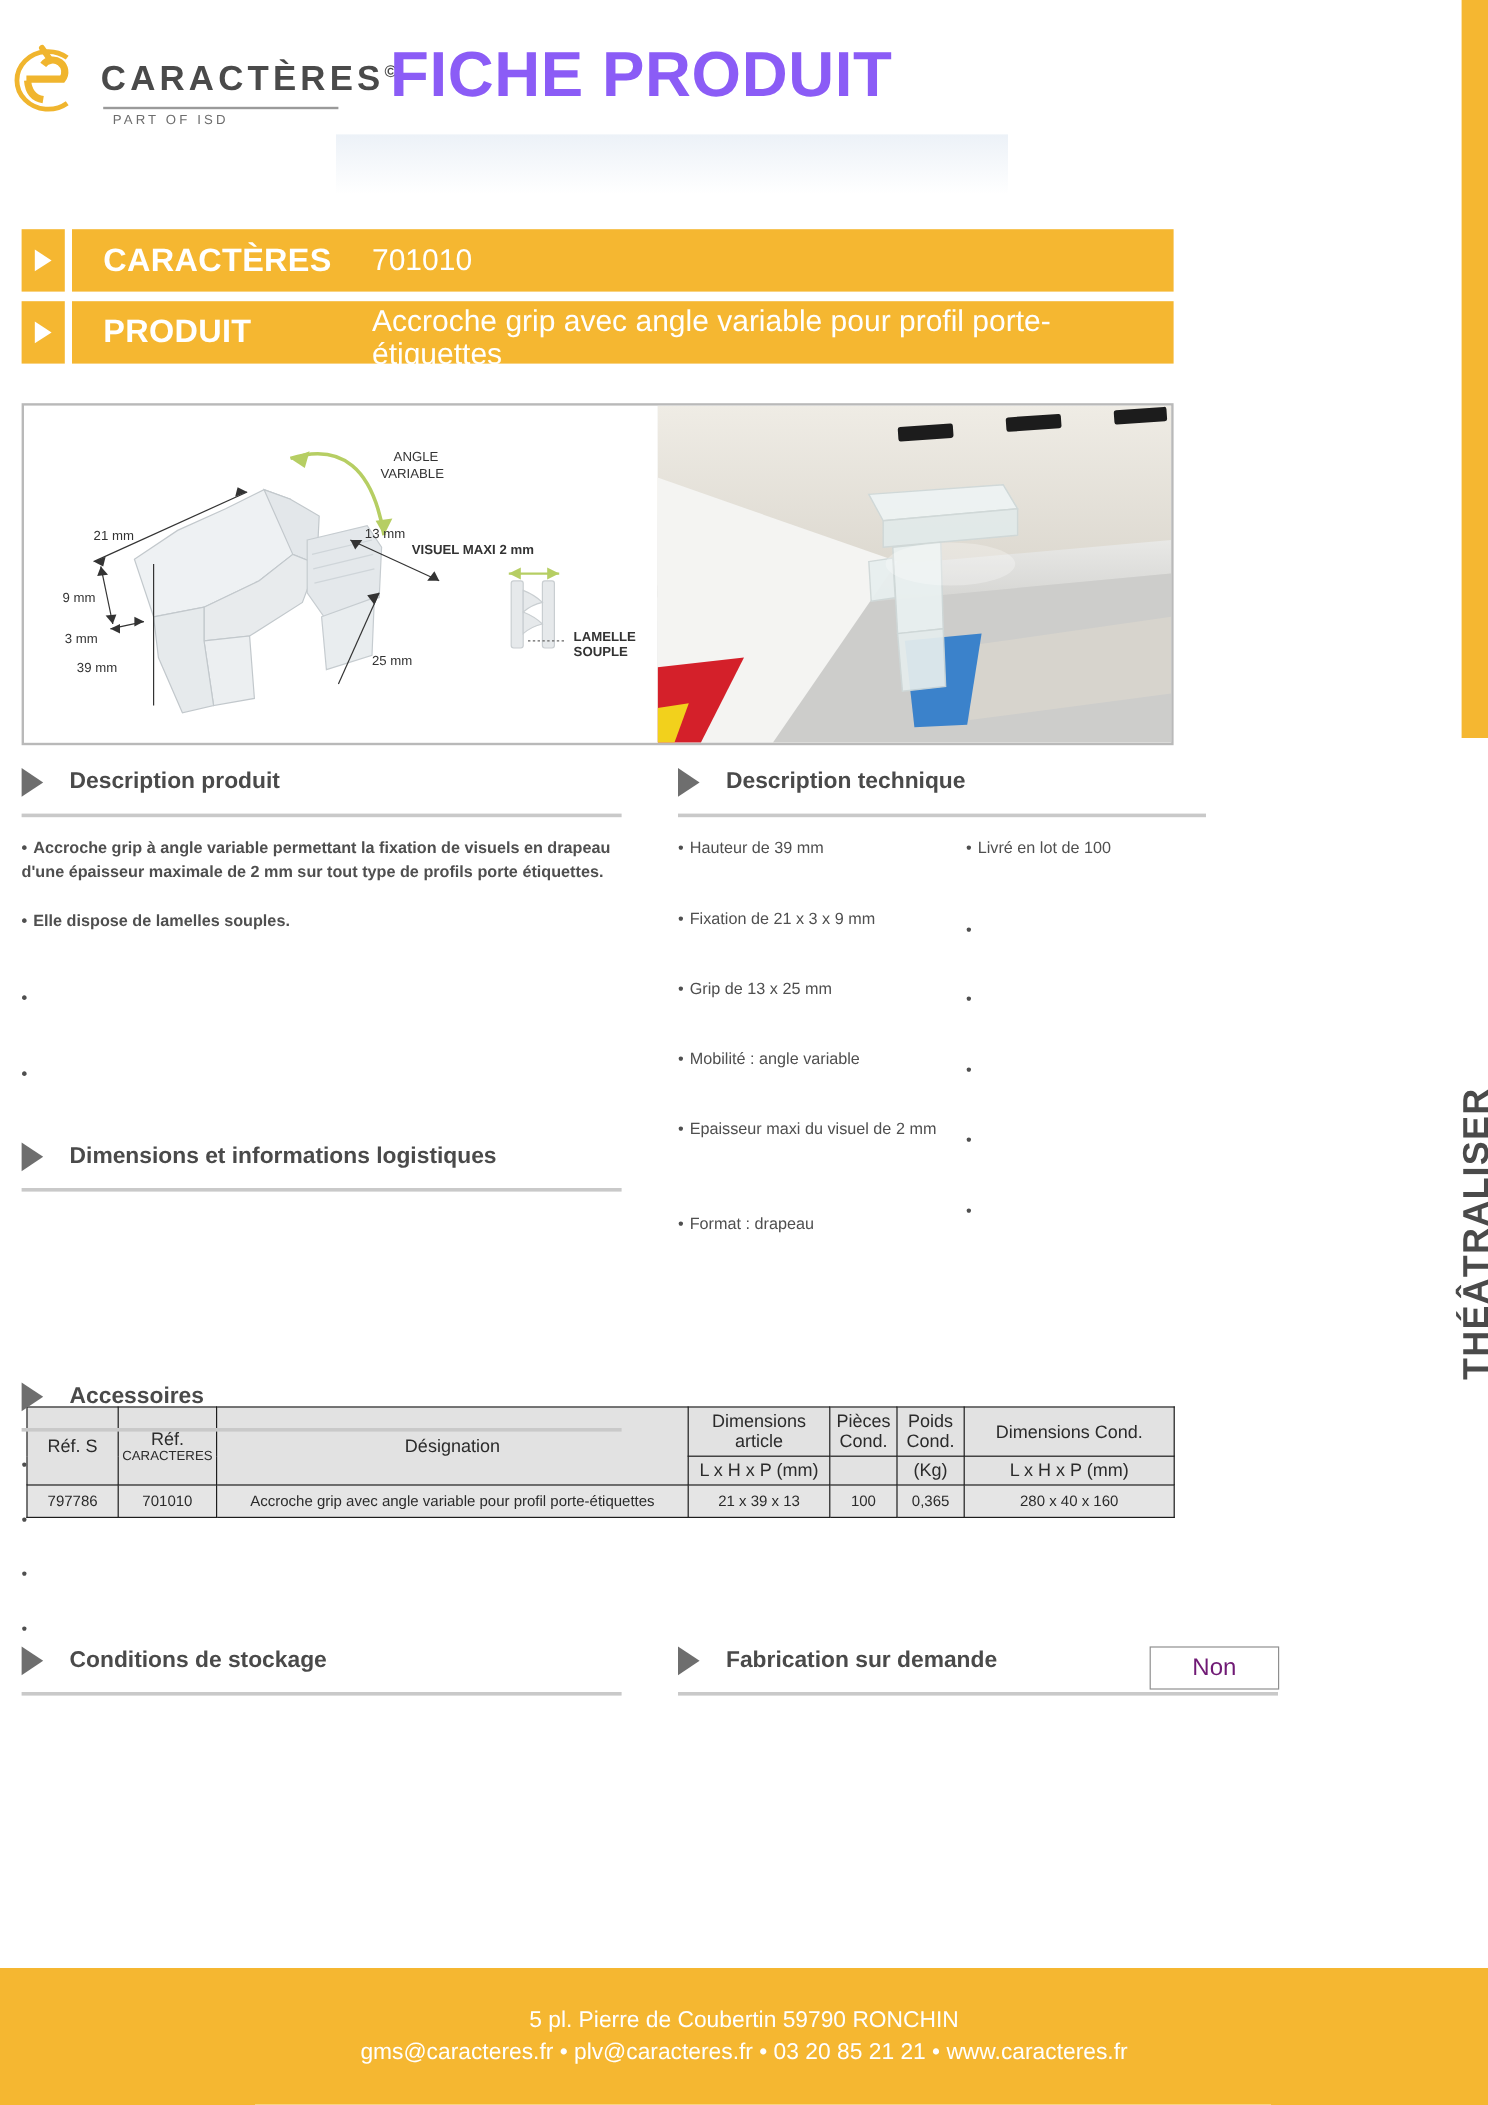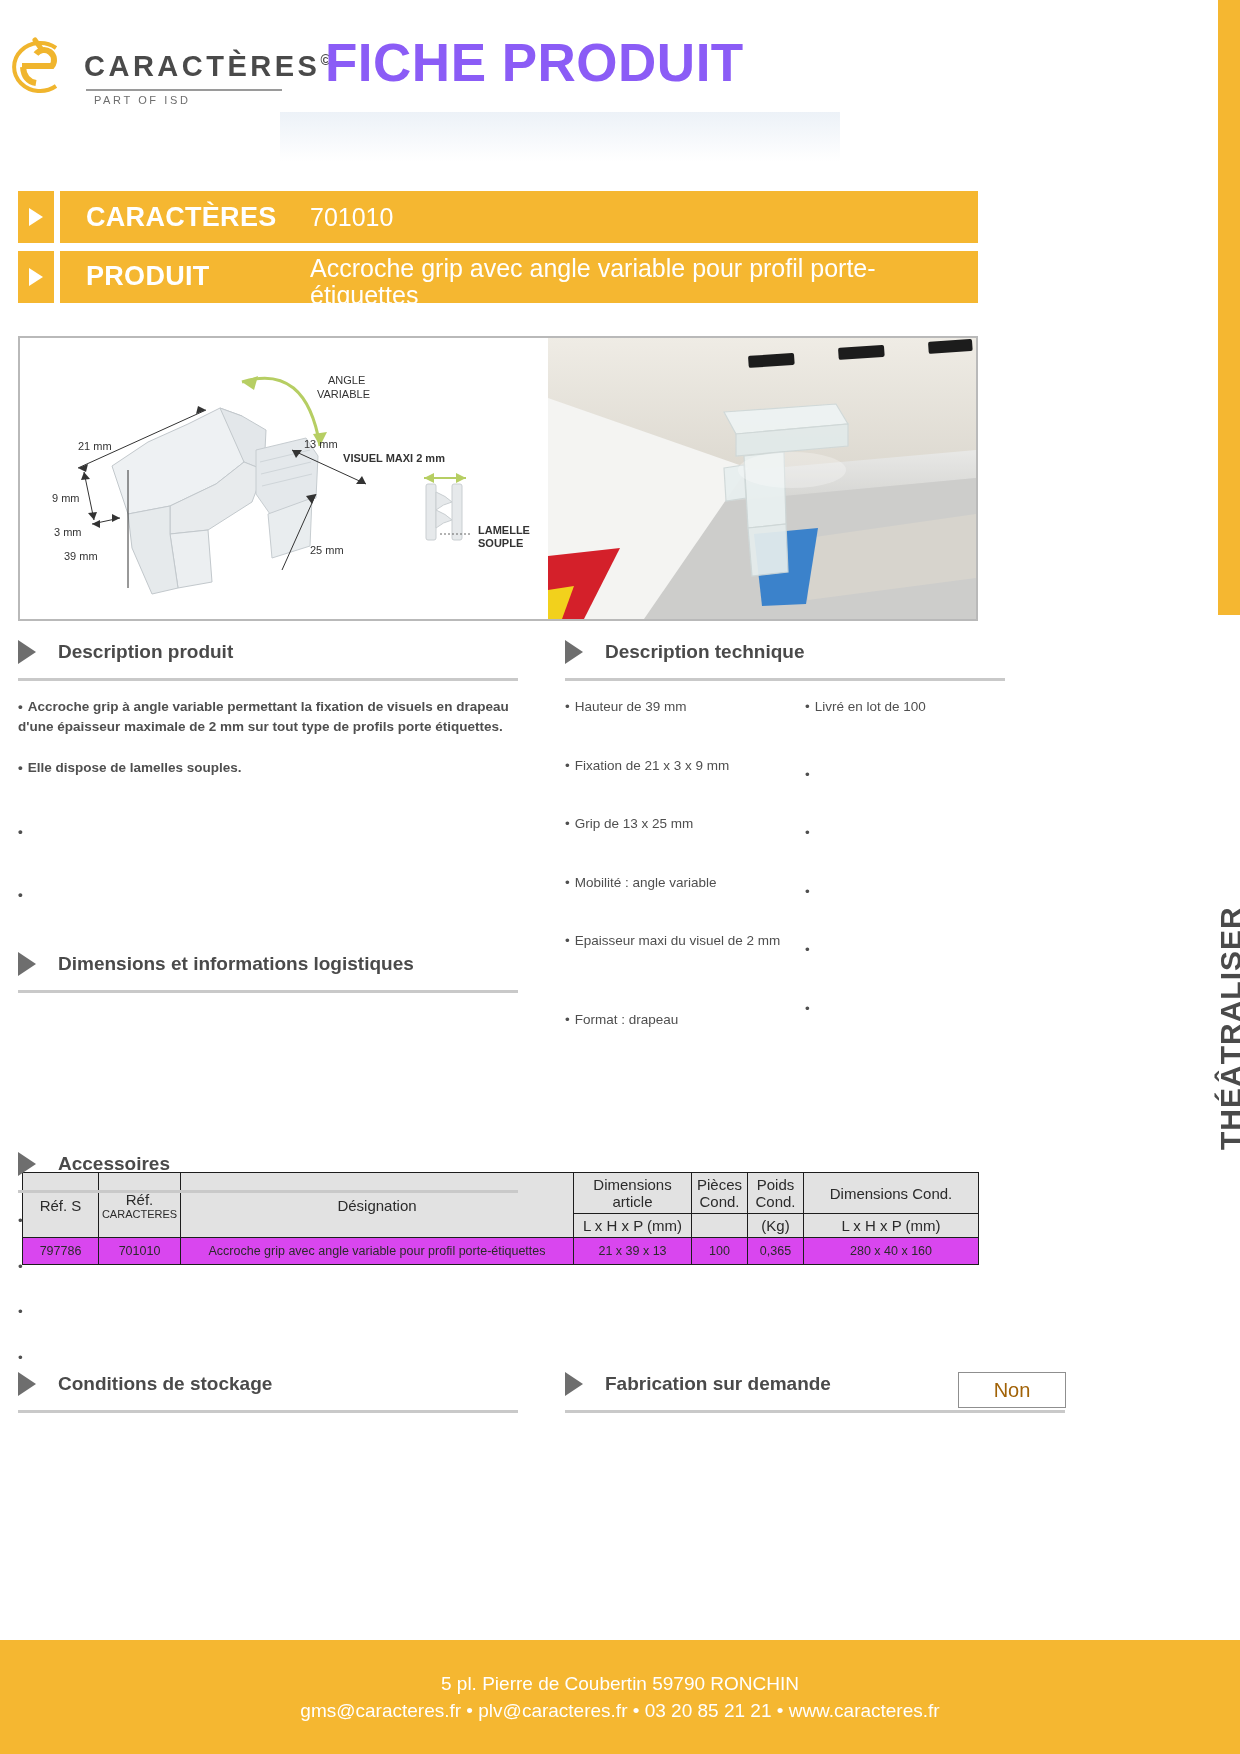--- a/index.html
+++ b/index.html
@@ -121,30 +121,30 @@
   
   .logi-table{
     position:absolute; left:22px; top:1172px; width:957px;
     border-collapse:collapse; font-size:13px; color:#2b2b2b;
   }
   .logi-table th, .logi-table td{
     border:1.6px solid #1d1d1d; text-align:center; padding:3px 2px;
     font-weight:normal;
   }
   .logi-table thead th{ background:#e2e2e2; }
-  .logi-table tbody td{ background:#d946ef; height:27px; font-size:12.5px; }
+  .logi-table tbody td{ background:#e5e5e5; height:27px; font-size:12.5px; }
   .th-main{ font-size:15px; }
   .th-small{ font-size:11px; }
 
   
   .non-box{
     position:absolute; left:958px; top:1372px; width:108px; height:36px;
     border:1.5px solid #8f8f8f; background:#ffffff;
     display:flex; align-items:center; justify-content:center;
-    font-size:20px; color:#a16207;
+    font-size:20px; color:#701a75;
   }
 
   
   .footer{
     position:absolute; left:0; bottom:0; width:1240px; height:114px;
     background:#f5b731; color:#ffffff; text-align:center;
     display:flex; flex-direction:column; align-items:center; justify-content:center; gap:5px;
   }
   .footer div{ font-size:19px; }
 </style>

